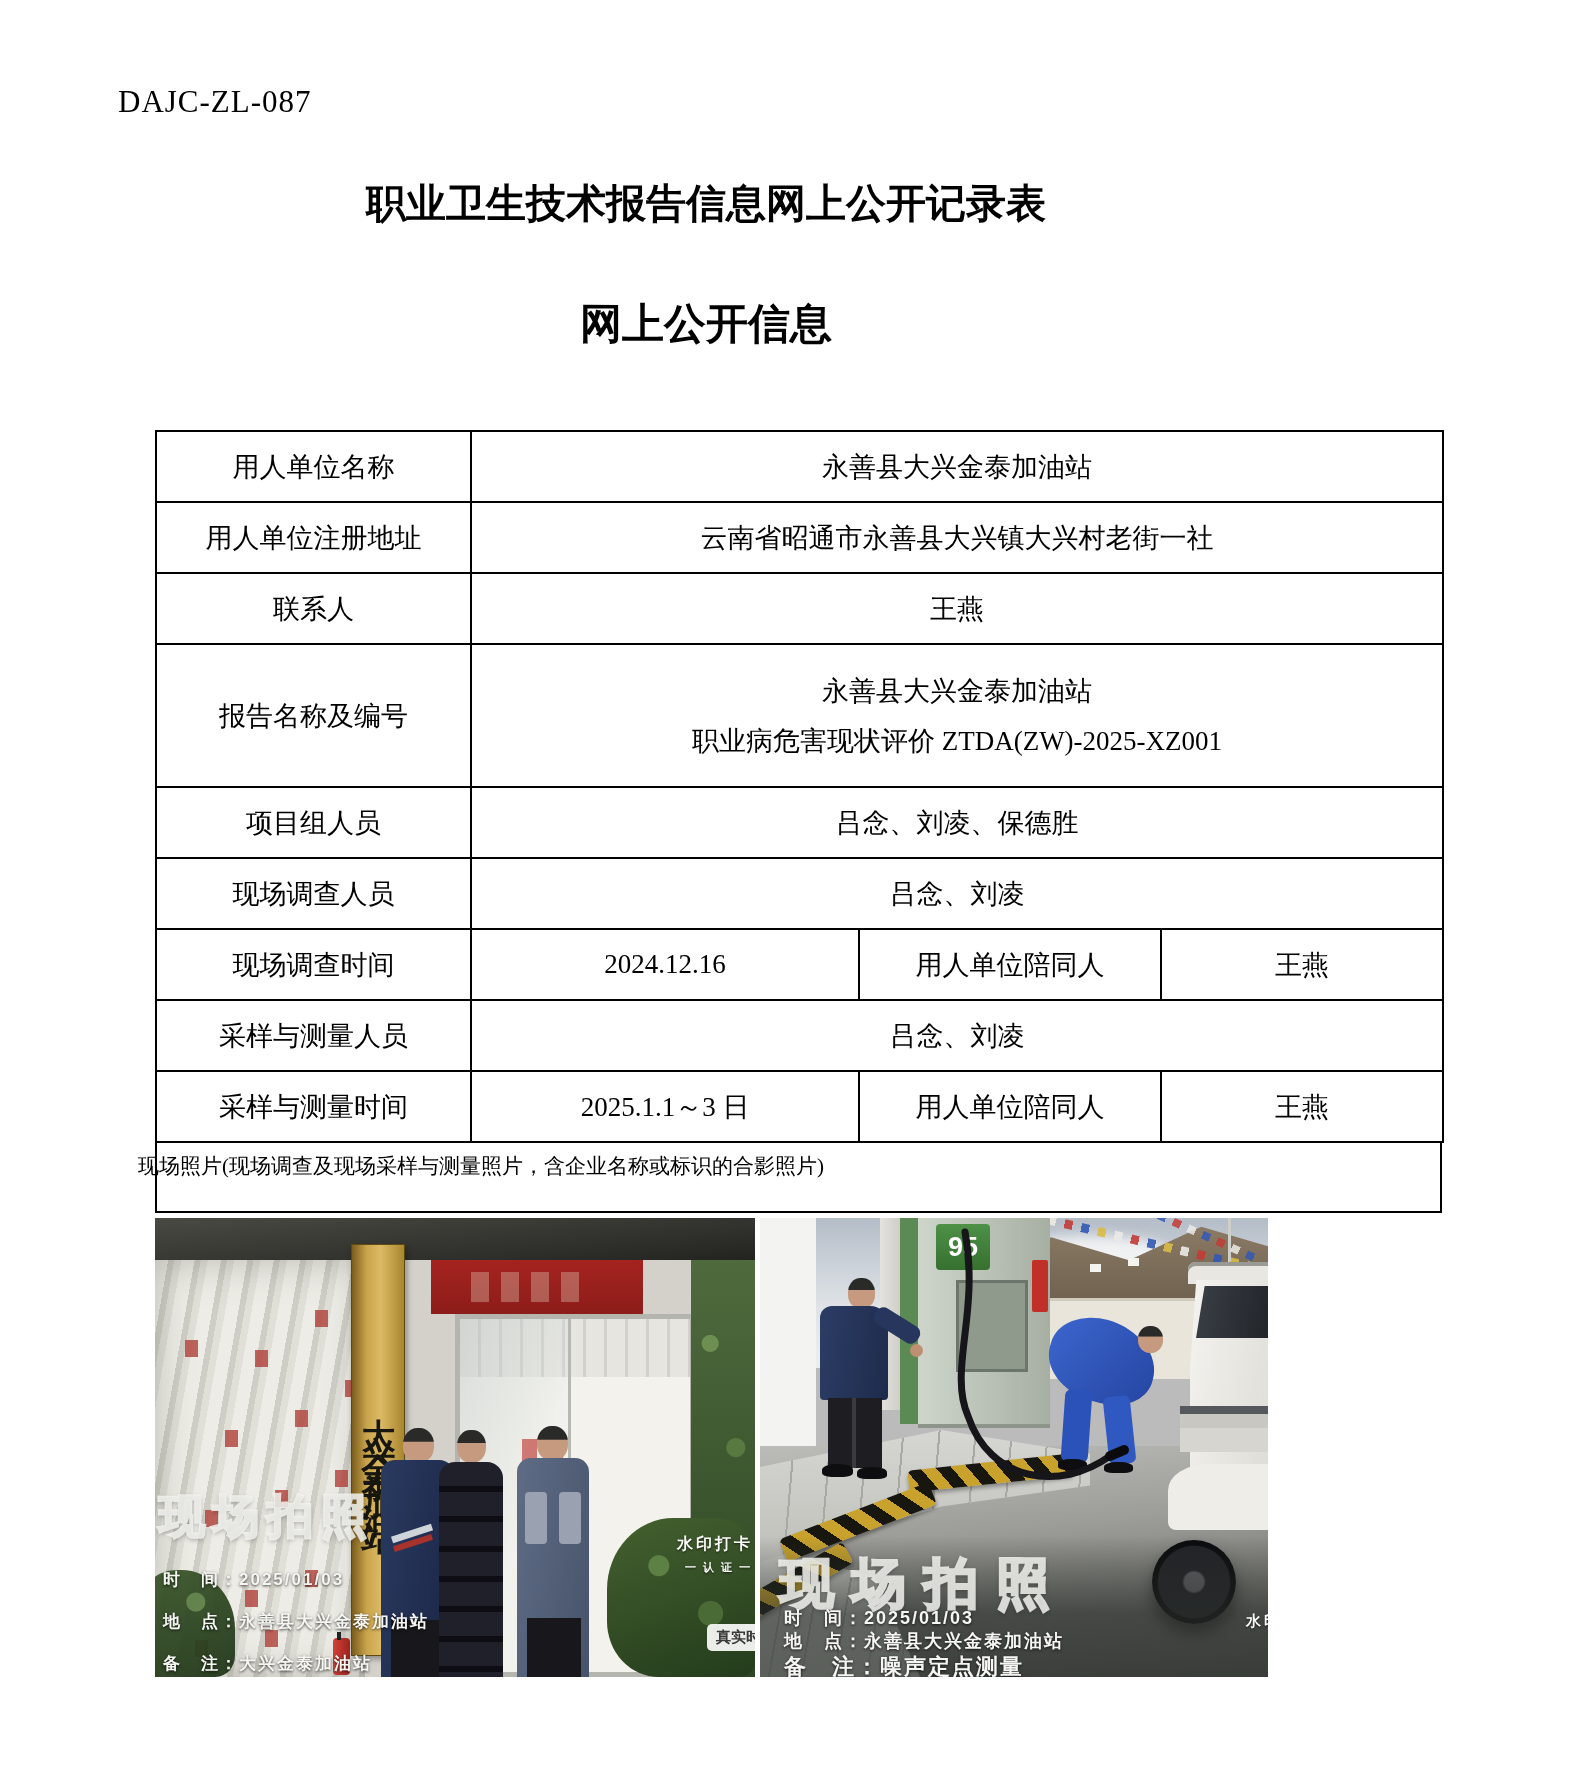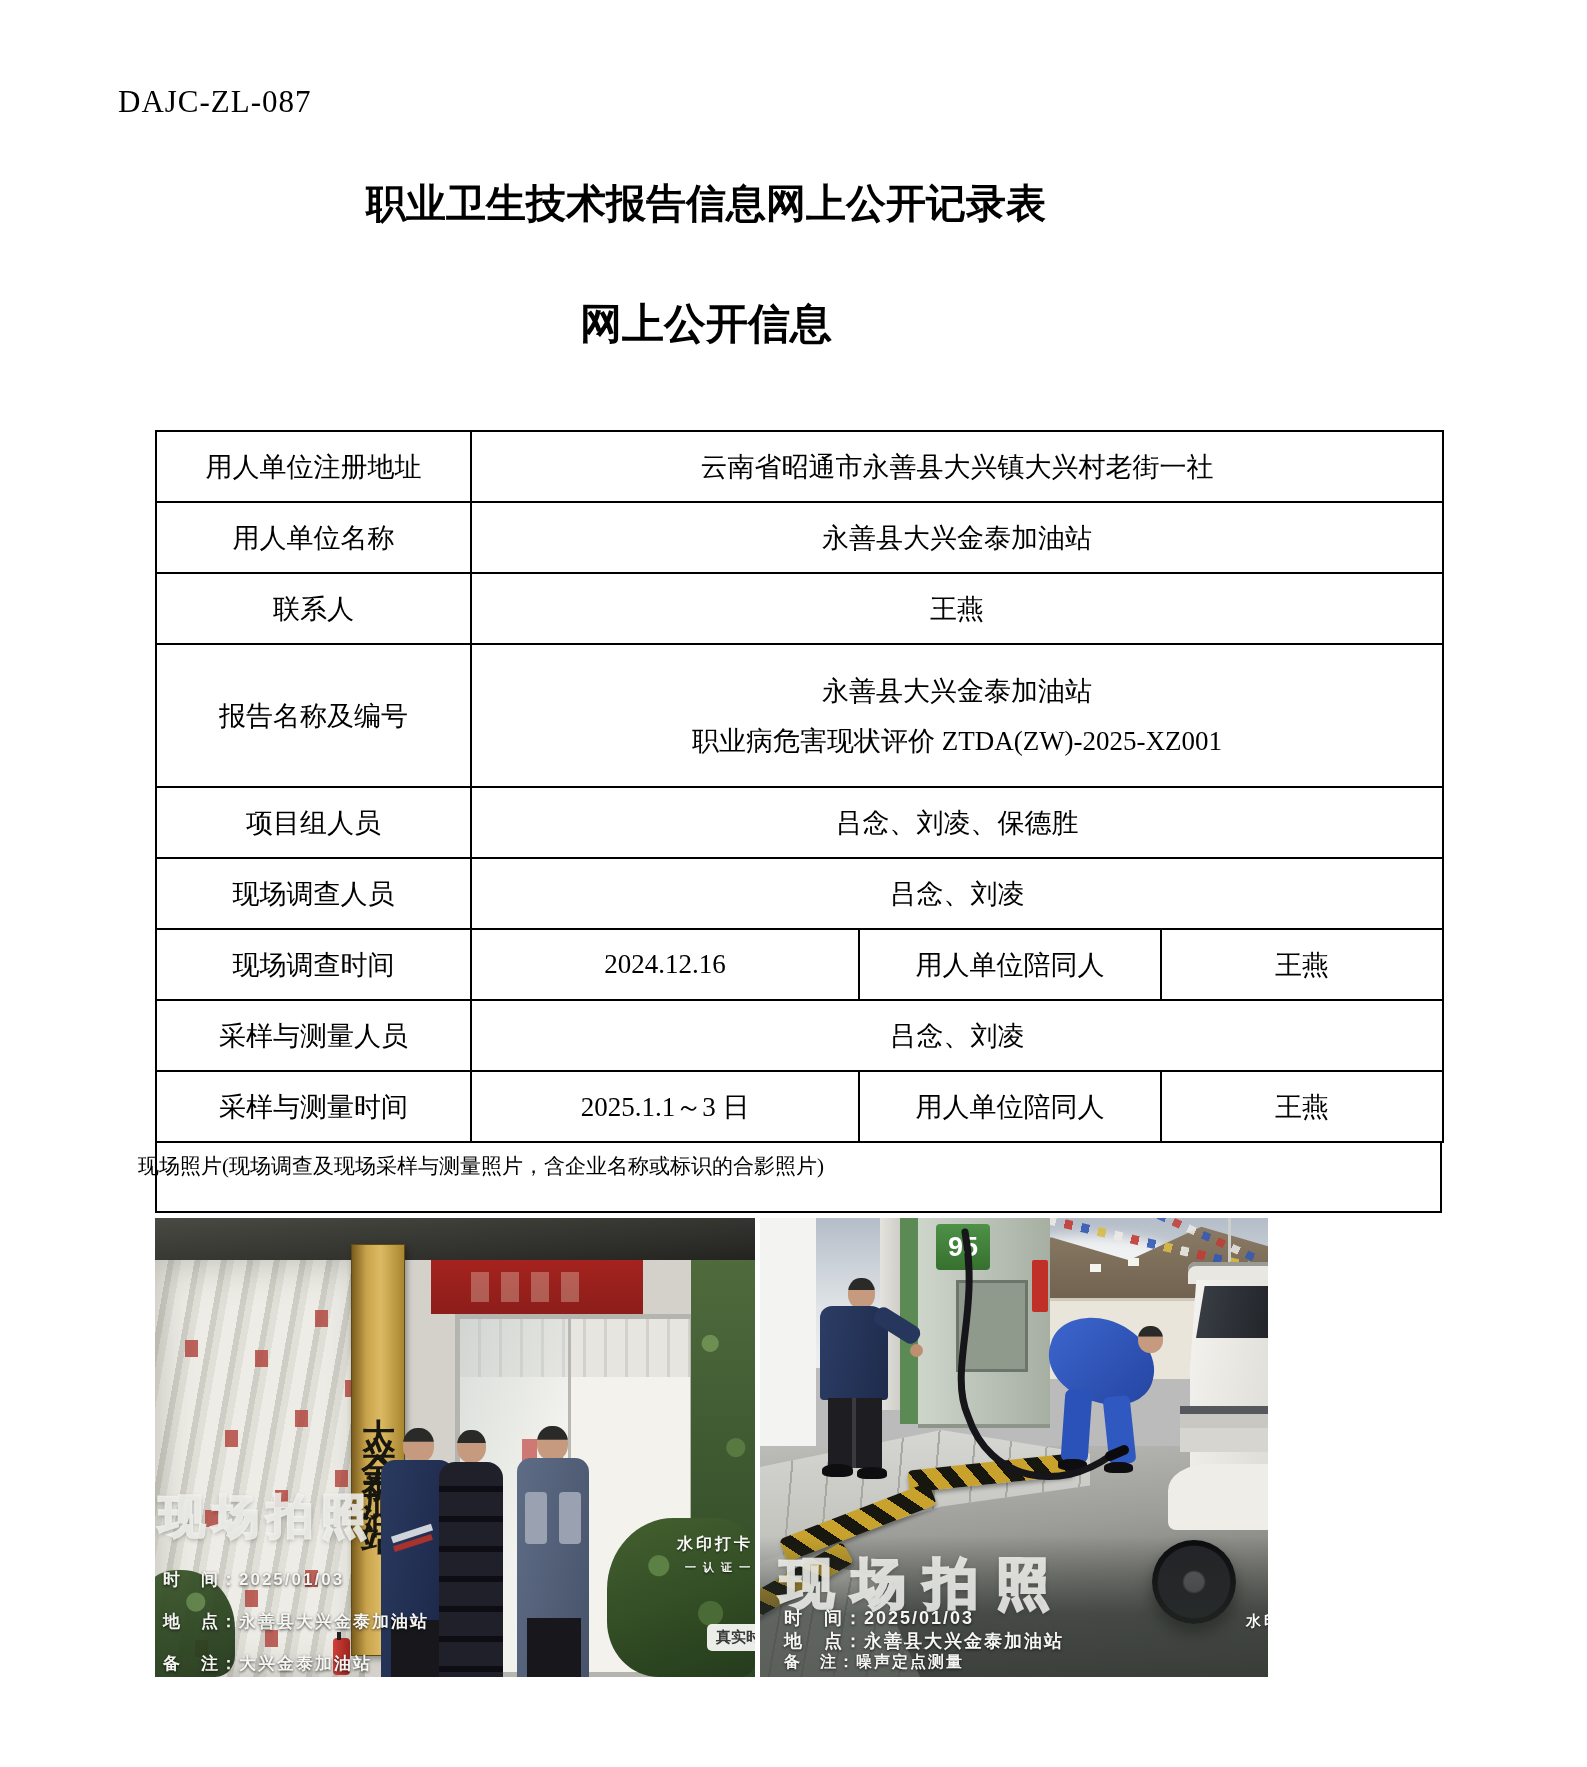--- a/index.html
+++ b/index.html
@@ -160,46 +160,46 @@
     clip-path:polygon(12% 0,100% 0,100% 100%,0 100%);}
   .rp-veh-grille{left:420px;top:188px;width:88px;height:46px;background:#d6d5cf;
     box-shadow:inset 0 8px 0 #55585c, inset 0 22px 0 #c8c7c1;}
   .rp-veh-fender{left:408px;top:246px;width:100px;height:66px;background:#eeede7;border-radius:40% 0 0 8px;}
   .rp-wheel{left:392px;top:322px;width:84px;height:84px;border-radius:50%;
     background:radial-gradient(circle,#606065 16%,#232327 20% 60%,#0b0b0d 62%);box-shadow:0 10px 16px rgba(0,0,0,.5);}
   .rp-dark{left:0;top:318px;width:508px;height:141px;background:linear-gradient(180deg,rgba(40,46,42,0),rgba(40,46,42,.62) 55%);}
   #rp-wm-title{left:20px;top:330px;font-size:54px;letter-spacing:18px;color:rgba(80,86,80,.38);}
   .rp-wm1{left:24px;top:388px;font-size:18px;}
   .rp-wm2{left:24px;top:411px;font-size:18px;}
-  .rp-wm3{left:24px;top:434px;font-size:16px;}
+  .rp-wm3{left:24px;top:434px;font-size:22px;}
   .rp-badge1{left:486px;top:394px;font-size:15px;letter-spacing:3px;}
   .rp-badge3{left:486px;top:424px;font-size:14px;}
 </style>
 </head>
 <body>
 
 <div class="abs" id="doc-code">DAJC-ZL-087</div>
 <div class="abs" id="doc-title">职业卫生技术报告信息网上公开记录表</div>
 <div class="abs" id="doc-subtitle">网上公开信息</div>
 
 <table id="info-table">
   <colgroup>
       <col style="width:315px">
       <col style="width:388px">
       <col style="width:302px">
       <col style="width:282px">
     </colgroup>
   <tbody>
       <tr class="h71">
+    <td>用人单位名称</td>
+    <td colspan="3">永善县大兴金泰加油站</td>
+  </tr>
+  <tr class="h71">
     <td>用人单位注册地址</td>
     <td colspan="3">云南省昭通市永善县大兴镇大兴村老街一社</td>
-  </tr>
-  <tr class="h71">
-    <td>用人单位名称</td>
-    <td colspan="3">永善县大兴金泰加油站</td>
   </tr>
   <tr class="h71">
     <td>联系人</td>
     <td colspan="3">王燕</td>
   </tr>
   <tr class="h143">
     <td>报告名称及编号</td>
     <td colspan="3" class="two-line">
       <div>永善县大兴金泰加油站</div>
       <div>职业病危害现状评价 ZTDA(ZW)-2025-XZ001</div>

